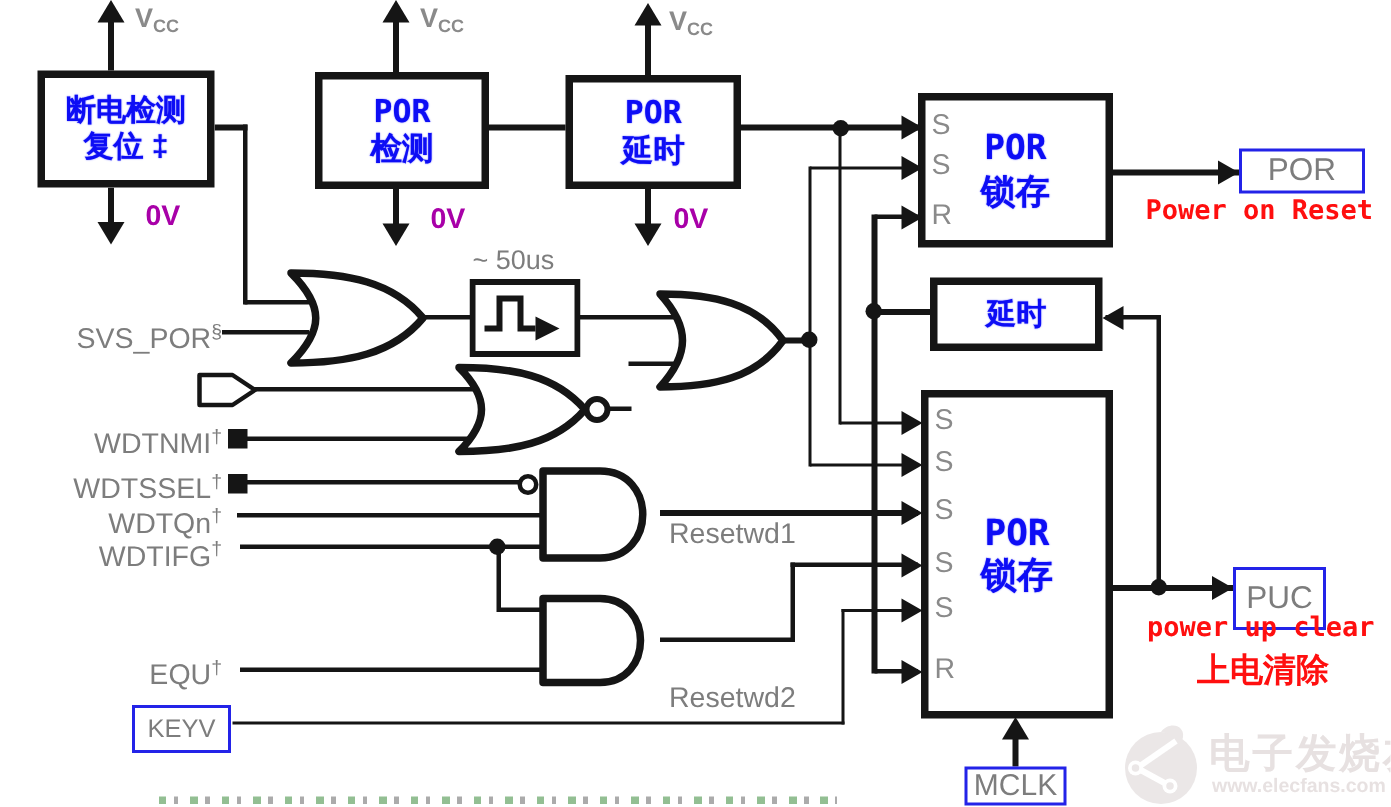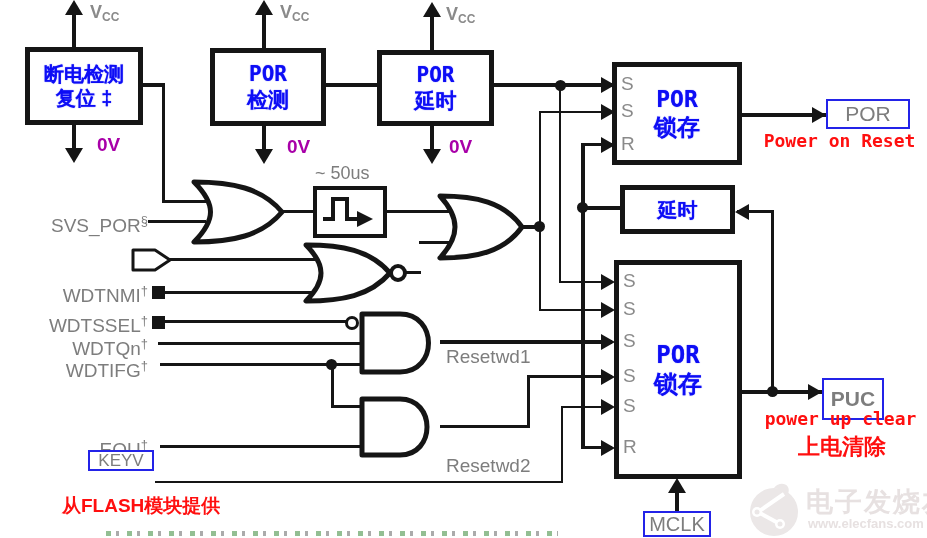--- a/index.html
+++ b/index.html
@@ -198,33 +198,32 @@
   </div>
   <div class="lbl ra" style="left:20px;top:336px;width:128px">
     <span>WDTQn</span><sup>†</sup>
   </div>
   <div class="lbl ra" style="left:20px;top:358px;width:128px">
     <span>WDTIFG</span><sup>†</sup>
   </div>
   <div class="lbl ra" style="left:20px;top:437px;width:128px">
     <span>EQU</span><sup>†</sup>
   </div>
-  <div class="pin" style="left:88px;top:450px;width:66px;height:21px;font-size:17px;font-weight:normal">KEYV</div>
+  <div class="pin" style="left:88px;top:470px;width:66px;height:32px;font-size:17px;font-weight:normal">KEYV</div>
 
   <div class="lbl" style="left:315px;top:163px;font-size:18px">~ 50us</div>
   <div class="lbl" style="left:446px;top:346px">Resetwd1</div>
   <div class="lbl" style="left:446px;top:455px">Resetwd2</div>
   <div class="pin" style="left:643px;top:511px;width:68px;height:26px;font-size:20px;font-weight:normal">MCLK</div>
 
   <div class="pin" style="left:826px;top:99px;width:84px;height:30px;font-size:21px;font-weight:normal">POR</div>
   <div class="red mono" style="left:752px;top:130px;width:175px;text-align:center;font-size:18px">Power on Reset</div>
-  <div class="pin" style="left:822px;top:378px;width:62px;height:42px;font-size:21px;font-weight:bold">PUC</div>
+  <div class="pin" style="left:822px;top:378px;width:62px;height:42px;font-size:21px;font-weight:normal">PUC</div>
   <div class="red mono" style="left:753px;top:408px;width:175px;text-align:center;font-size:18px">power up clear</div>
   <div class="red" style="left:762px;top:432px;width:160px;text-align:center;font-size:22px">上电清除</div>
-  <div class="red" style="left:62px;top:493px;font-size:19px">从FLASH模块提供</div>
 
   <svg style="position:absolute;left:744px;top:480px;z-index:0" width="60" height="58" viewBox="0 0 60 58">
     <circle cx="30" cy="32" r="24" fill="#ebe7e7"></circle>
     <path d="M30,8 C36,0 48,4 44,14 C40,10 34,9 30,8 Z" fill="#ebe7e7"></path>
     <path d="M14,32 L40,14" stroke="#fff" stroke-width="4" fill="none"></path>
     <path d="M14,32 L36,44" stroke="#fff" stroke-width="4" fill="none"></path>
     <circle cx="13" cy="32" r="5" fill="#fff"></circle>
     <circle cx="13" cy="32" r="2.5" fill="#ebe7e7"></circle>
     <circle cx="36" cy="44" r="5" fill="#fff"></circle>
     <circle cx="36" cy="44" r="2.5" fill="#ebe7e7"></circle>

